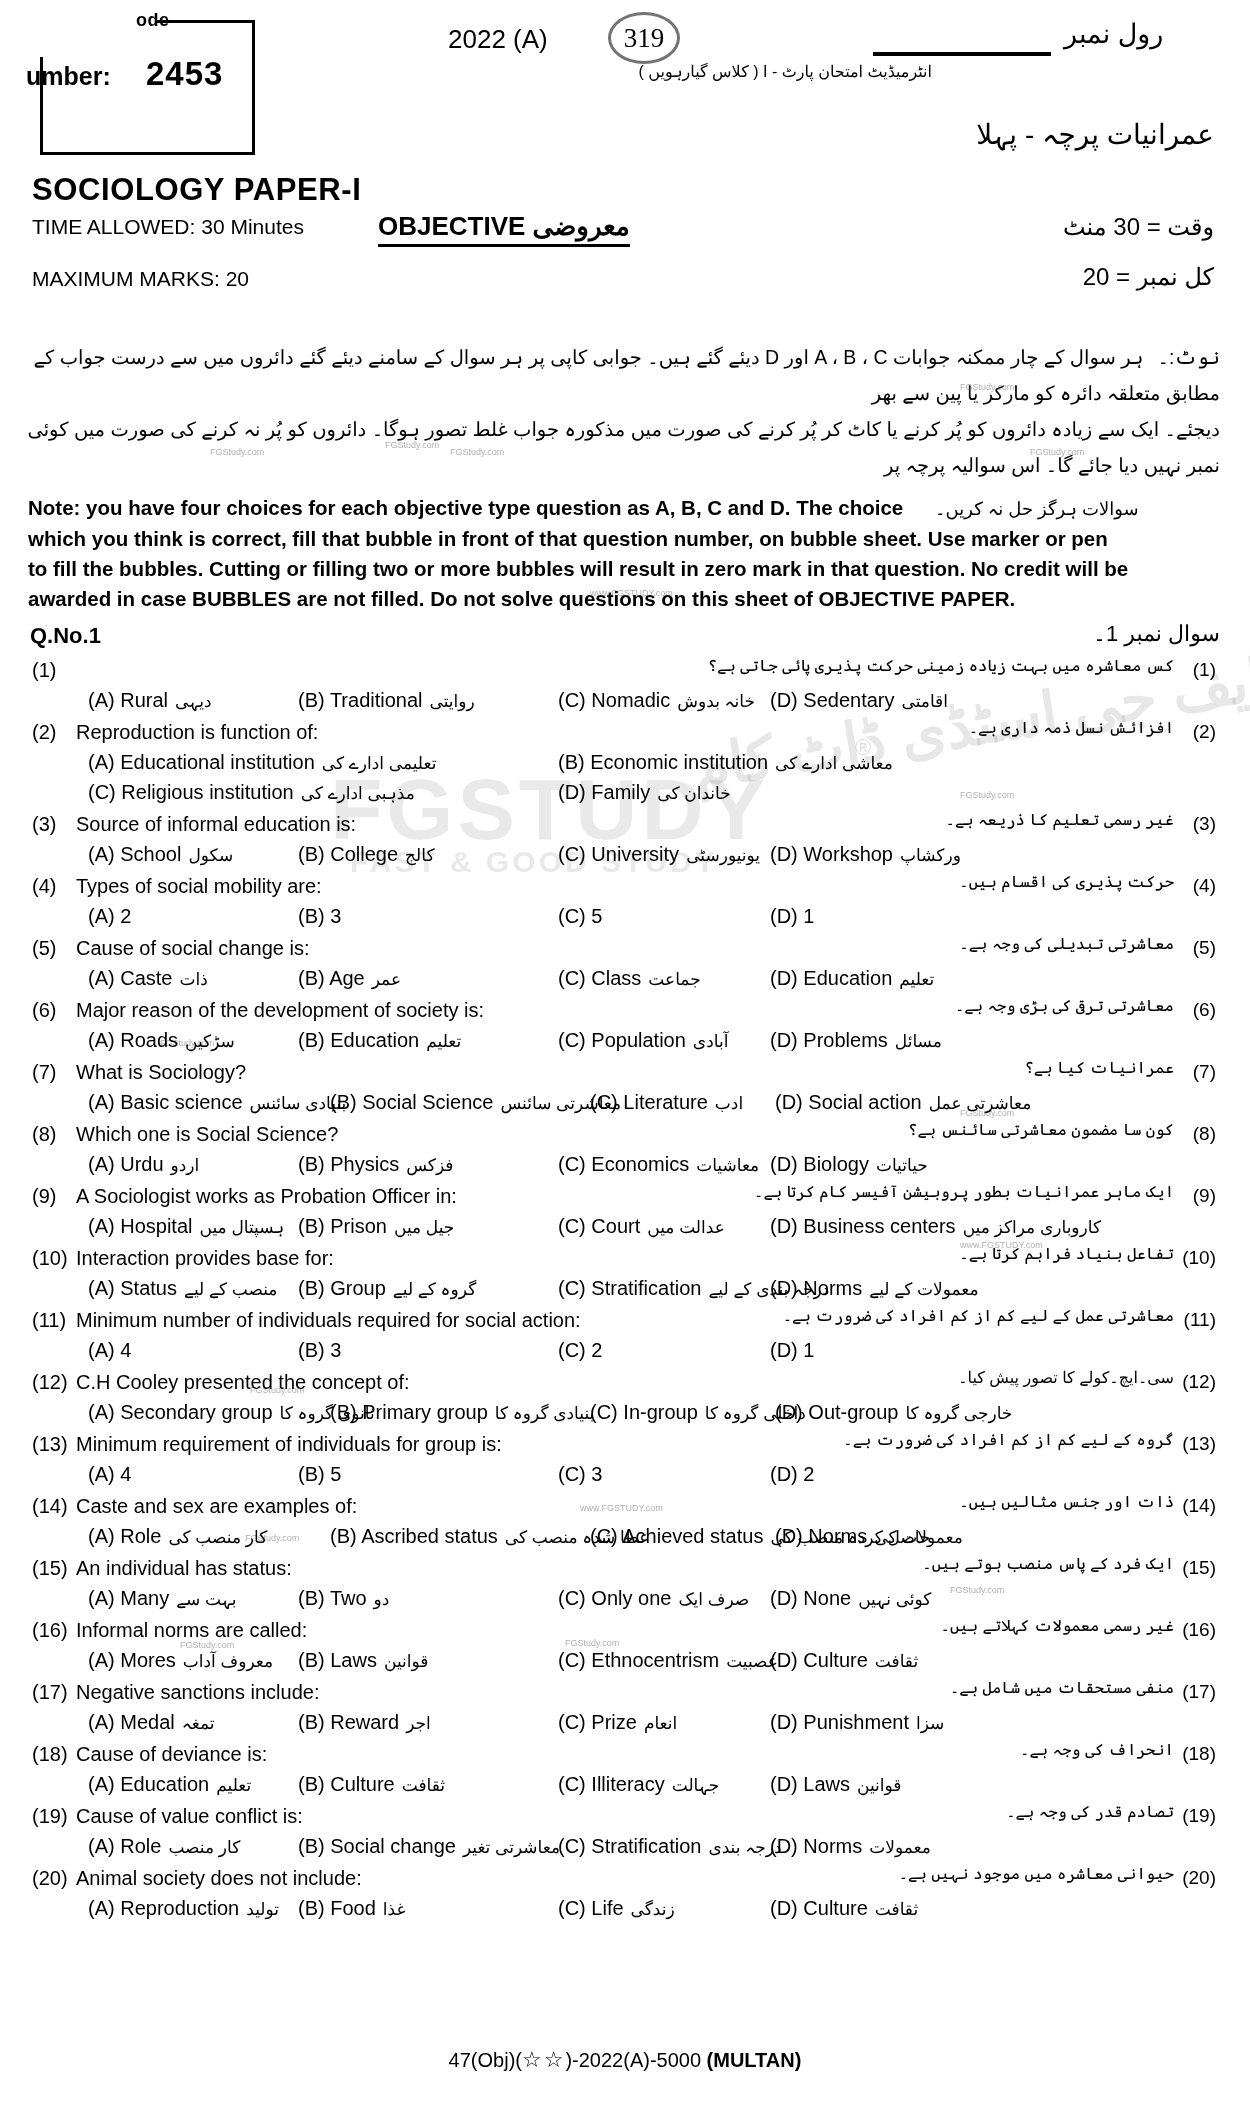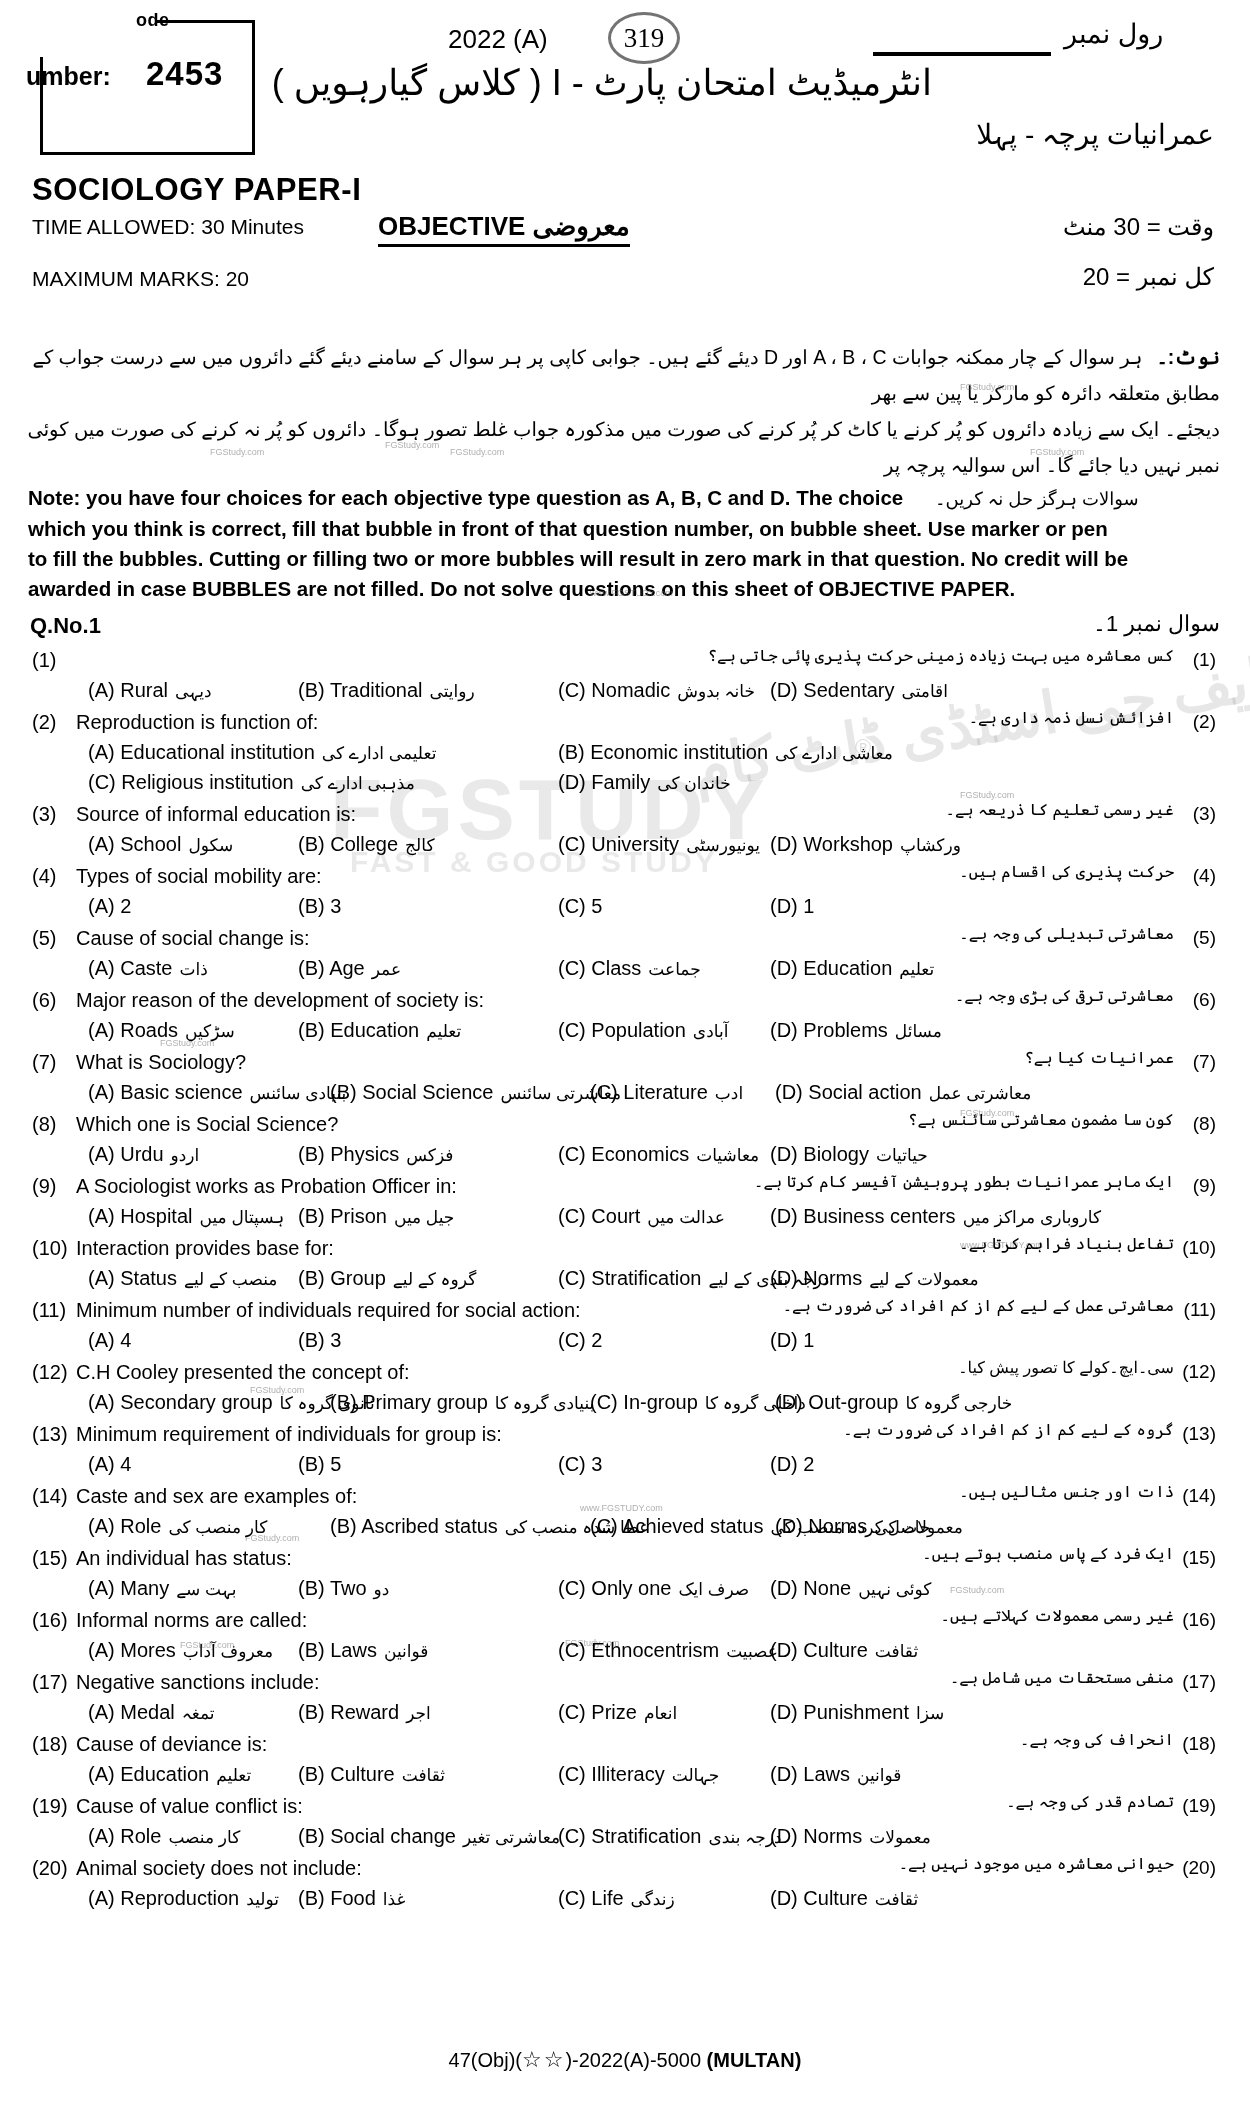--- a/index.html
+++ b/index.html
@@ -76,21 +76,21 @@
     font-family:"Liberation Serif", serif;
   }
   .roll-line {
     position:absolute; left: 855px; top: 52px; width: 178px;
     border-bottom: 4px solid #000;
   }
   .roll-label { position:absolute; left:1046px; top:18px; font-size:27px; }
 
   .urdu-exam-line {
     position:absolute; right: 300px; top: 62px;
-    font-size: 36px; direction: rtl; white-space: nowrap;
+    font-size: 16px; direction: rtl; white-space: nowrap;
   }
   .urdu-paper-title {
     position:absolute; right: 18px; top: 118px;
     font-size: 28px; direction: rtl; white-space:nowrap;
   }
 
   
   .info { position: relative; height: 120px; }
   .time-allowed { position:absolute; left:14px; top: 0px; font-size: 21px; }
   .objective-wrap {
@@ -102,25 +102,25 @@
   .objective-wrap .urdu { font-weight:bold; }
   .max-marks { position:absolute; left:14px; top: 52px; font-size: 21px; }
   .urdu-time { position:absolute; right: 18px; top: -2px; font-size: 24px; direction: rtl; }
   .urdu-marks { position:absolute; right: 18px; top: 48px; font-size: 24px; direction: rtl; }
 
   
   .note-urdu {
     direction: rtl; text-align: right; font-size: 19.5px;
     line-height: 1.85; padding: 0 12px 0 6px; margin-top: 4px;
   }
-  .note-urdu .nlabel { float: right; margin-left: 14px; font-weight: bold; }
+  .note-urdu .nlabel { float: right; margin-left: 14px; }
 
   .note-en {
     font-size: 20.5px; font-weight: bold; line-height: 1.48;
-    padding: 0 10px; margin-top: 0;
+    padding: 0 10px; margin-top: 10px;
   }
   .note-en .tail-urdu { font-weight: normal; font-size: 18px; direction: rtl; display:inline-block; }
 
   
   .qno-row { position: relative; height: 34px; margin-top: 8px; padding: 0 12px; }
   .qno-left { position:absolute; left: 12px; top: 0; font-size: 22px; font-weight: bold; }
   .qno-right { position:absolute; right: 12px; top: -2px; font-size: 22px; direction: rtl; }
 
   
   .qlist { padding: 0 12px; }

